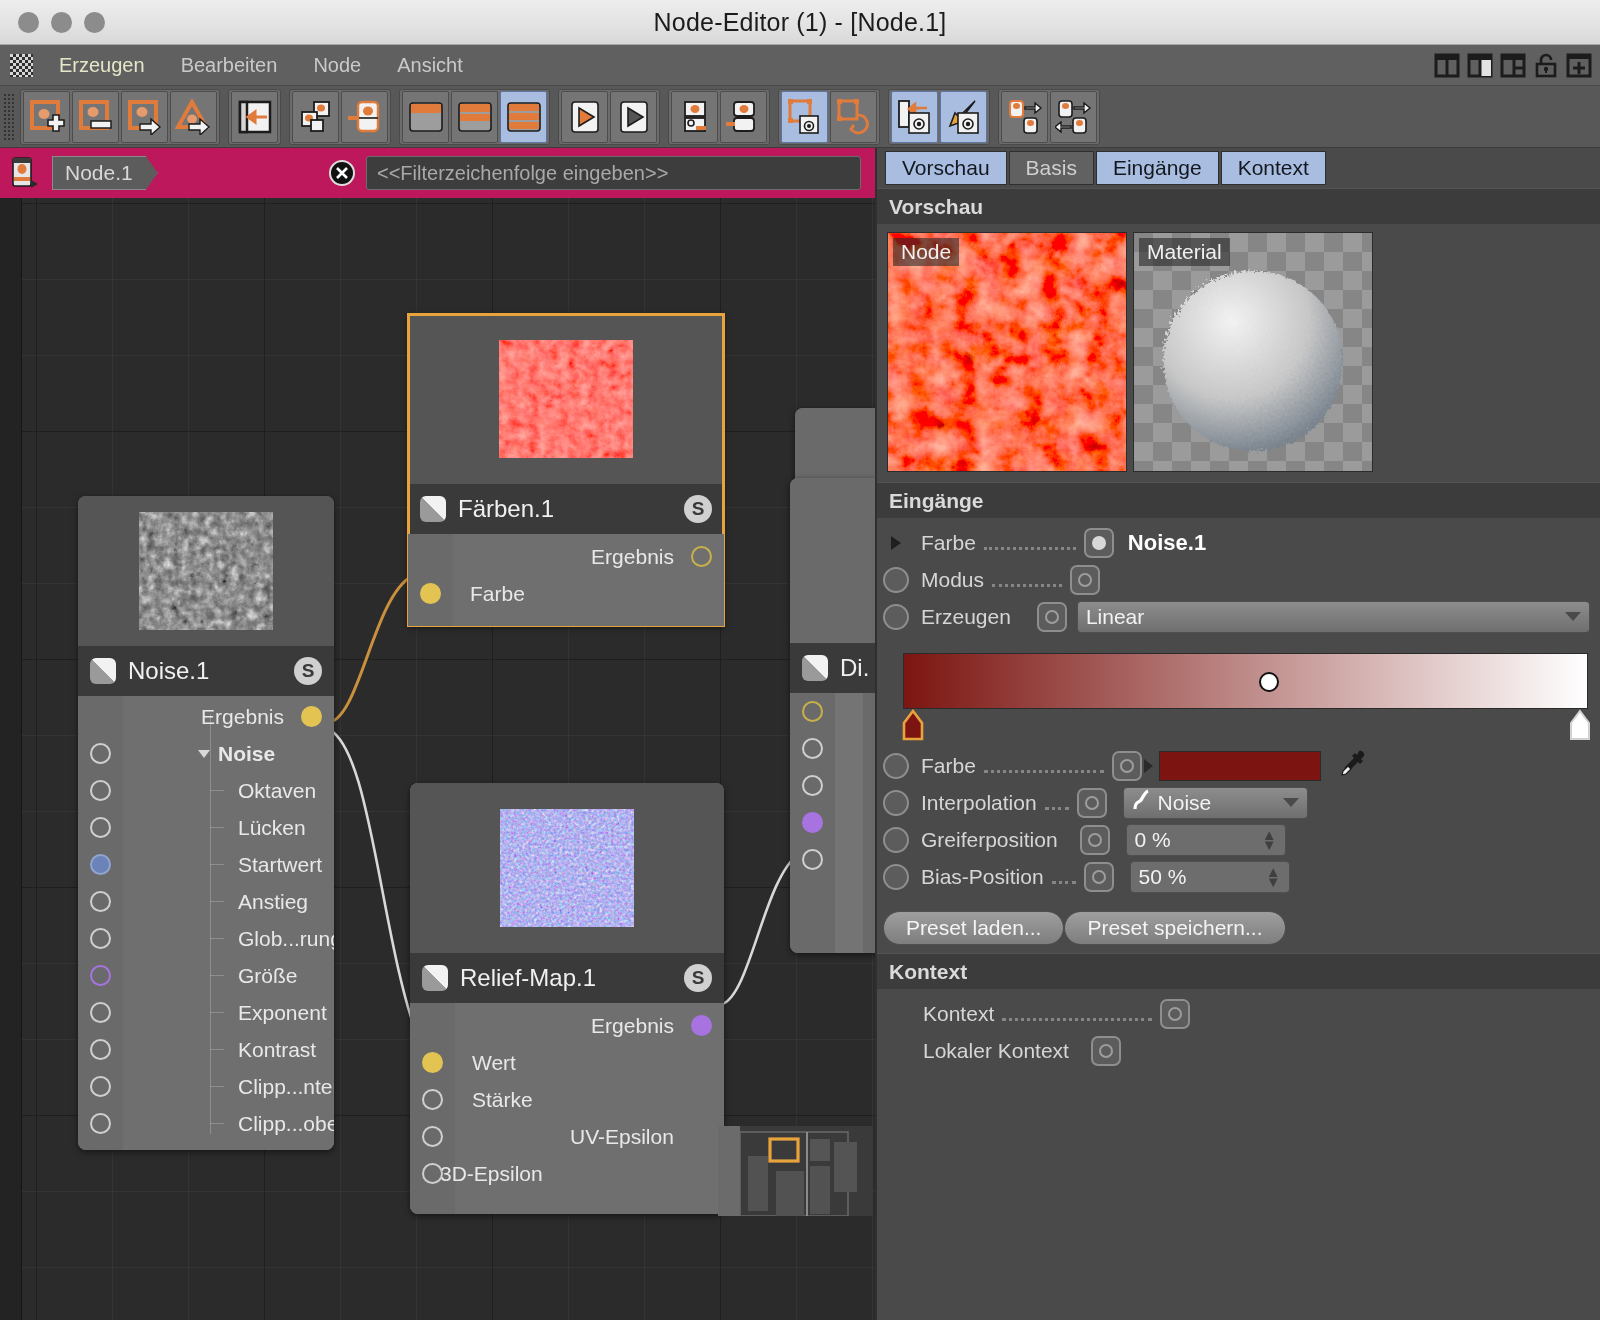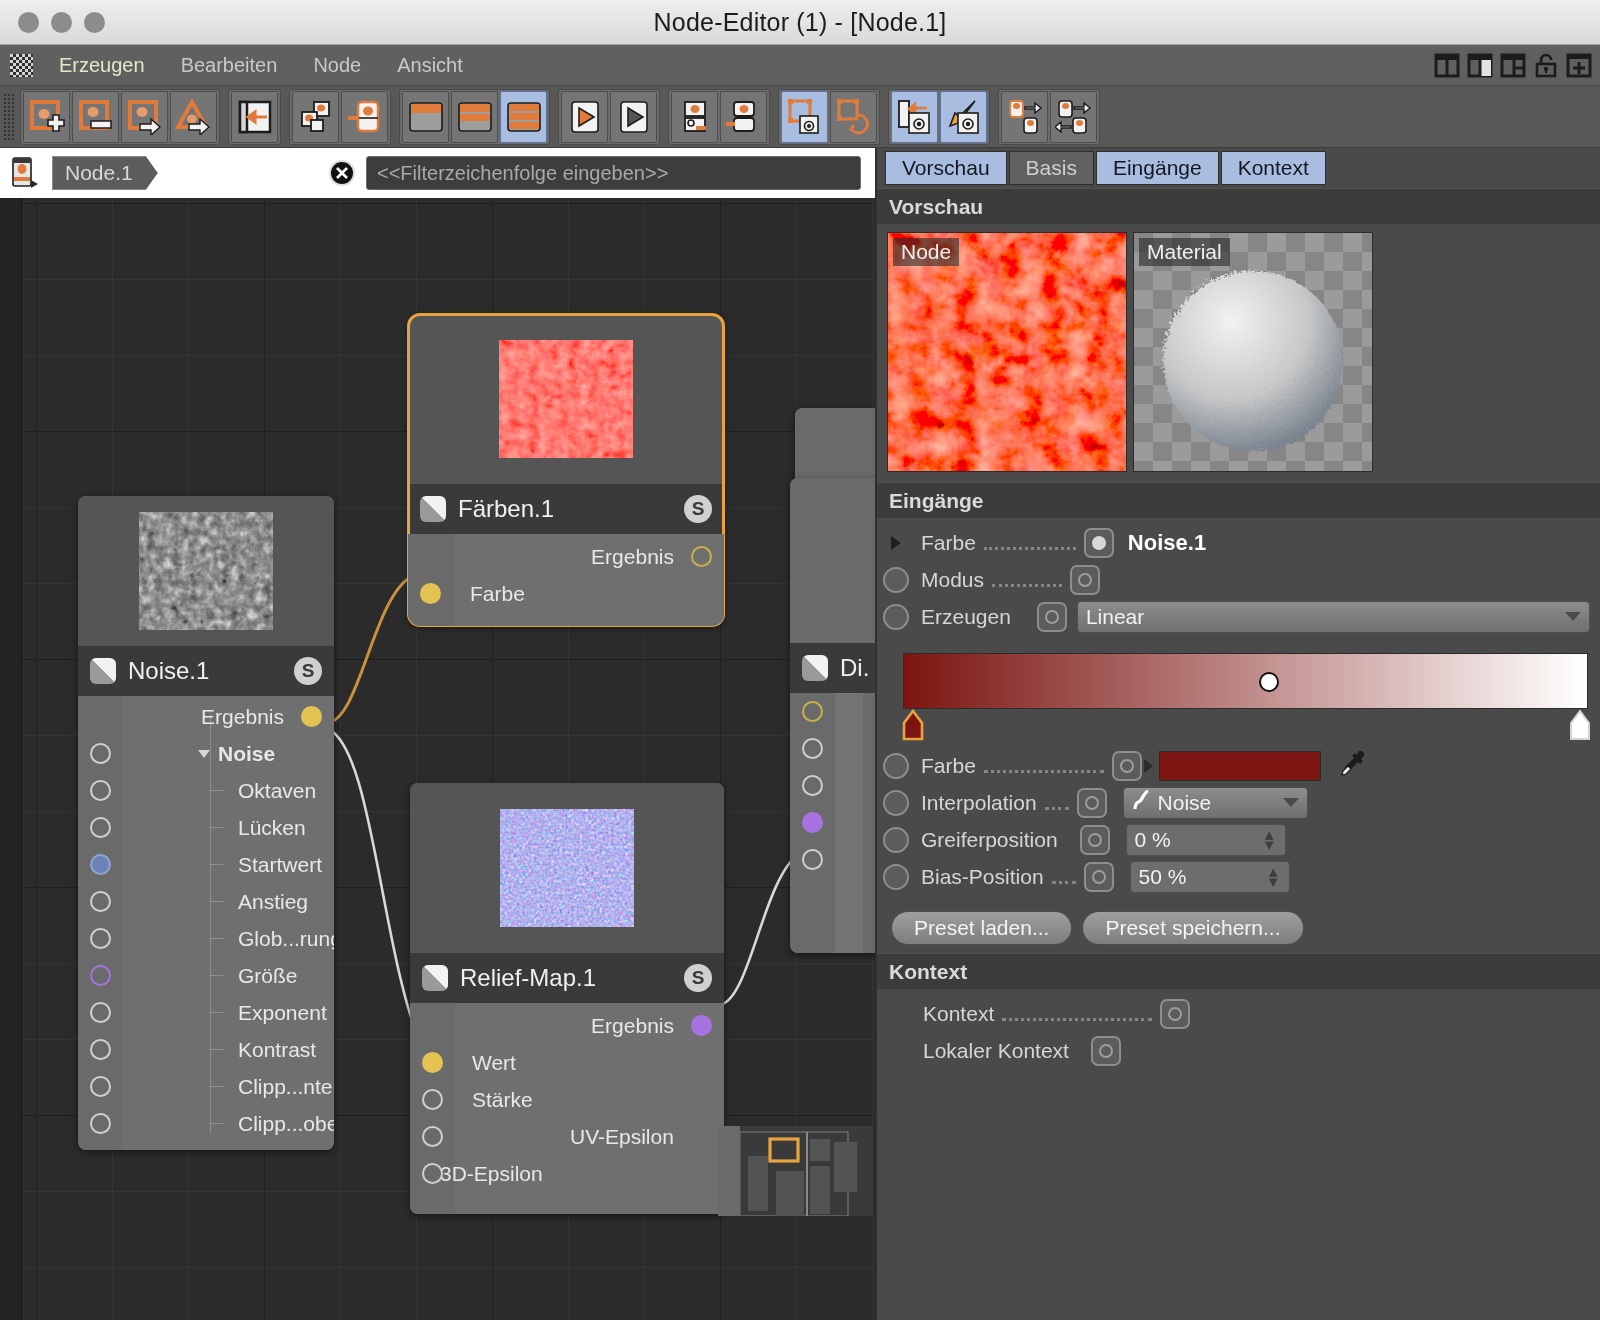--- a/index.html
+++ b/index.html
@@ -60,21 +60,21 @@
   .tb-btn {
     width:47px; height:52px; display:flex; align-items:center; justify-content:center;
     background:#757575; border:1px solid #4d4d4d; margin:0 1px; border-radius:2px;
   }
   .tb-btn.sel { background:#a8bde0; border-color:#5d74a0; }
   .tb-btn svg{display:block;}
 
   
   .filterbar {
     position:absolute; left:0; top:148px; width:875px; height:50px;
-    background:#ffffff; display:flex; align-items:center;
+    background:#be185d; display:flex; align-items:center;
   }
   .fb-icon { width:36px; height:40px; margin-left:6px; display:flex; align-items:center; justify-content:center;}
   .crumb {
     height:34px; background:#5c5c5c; border:1px solid #8a8a8a;
     color:#d8d8d8; font-size:21px; display:flex; align-items:center;
     padding:0 14px 0 12px; margin-left:10px;
     clip-path: polygon(0 0, calc(100% - 12px) 0, 100% 50%, calc(100% - 12px) 100%, 0 100%);
     padding-right:24px;
   }
   .fb-clear { margin-left:auto; width:28px; height:28px; }
@@ -99,21 +99,21 @@
       linear-gradient(to right, rgba(255,255,255,.045) 1px, transparent 1px),
       linear-gradient(to bottom, rgba(255,255,255,.045) 1px, transparent 1px),
       linear-gradient(to right, rgba(0,0,0,.5) 1px, transparent 1px),
       linear-gradient(to bottom, rgba(0,0,0,.5) 1px, transparent 1px);
     background-size: 76px 76px, 76px 76px, 228px 228px, 228px 228px;
     background-position: 14px 5px,14px 5px,14px 5px,14px 5px;
   }
 
   .node { position:absolute; border-radius:8px; overflow:hidden;
           background:#6a6a6a; box-shadow:0 2px 6px rgba(0,0,0,.5); }
-  .node.sel { outline:3px solid #e8a33d; outline-offset:-2px; border-radius:12px;}
+  .node.sel { outline:3px solid #e8a33d; outline-offset:-2px; border-radius:0;}
   .node-thumb { height:150px; background:#555; display:flex; align-items:center; justify-content:center;}
   .node-thumb .img { width:134px; height:118px; }
   .node-title {
     height:50px; background:#3a3a3a; display:flex; align-items:center; padding:0 12px;
     color:#f0f0f0; font-size:24px; gap:12px;
   }
   .node-body { background:#6a6a6a; position:relative; padding-bottom:8px;}
   .prow { height:37px; display:flex; align-items:center; position:relative; font-size:21px; color:#e8e8e8;}
   .prow.out { justify-content:flex-end; padding-right:50px; }
   .port {
@@ -200,21 +200,21 @@
   .spin .arrows { position:absolute; right:8px; color:#3f3f3f; font-size:15px; line-height:10px; text-align:center;}
   .swatch { width:162px; height:30px; margin-left:6px; border:1px solid #2a2a2a;}
   .pipette { margin-left:16px; }
 
   .gradbar { margin:8px 12px 0 26px; height:56px; border:1px solid #2b2b2b; position:relative;}
   .gknob { position:absolute; width:20px; height:20px; border-radius:50%; background:#fff; border:2px solid #111;
            top:18px; }
   .stops { position:relative; height:36px; margin:0 12px 0 26px;}
   .stop { position:absolute; top:0; width:28px; height:34px; }
 
-  .btnrow { display:flex; gap:10px; padding:6px 12px 8px 14px; }
+  .btnrow { display:flex; padding:6px 12px 8px 6px; }
   .pbtn {
     height:34px; border-radius:17px; background:linear-gradient(#9e9e9e,#7e7e7e);
     border:1px solid #4f4f4f; color:#f4f4f4; font-size:21px;
     display:flex; align-items:center; justify-content:center; padding:0 22px;
   }
 </style>
 </head>
 <body>
 
 <div class="app">

